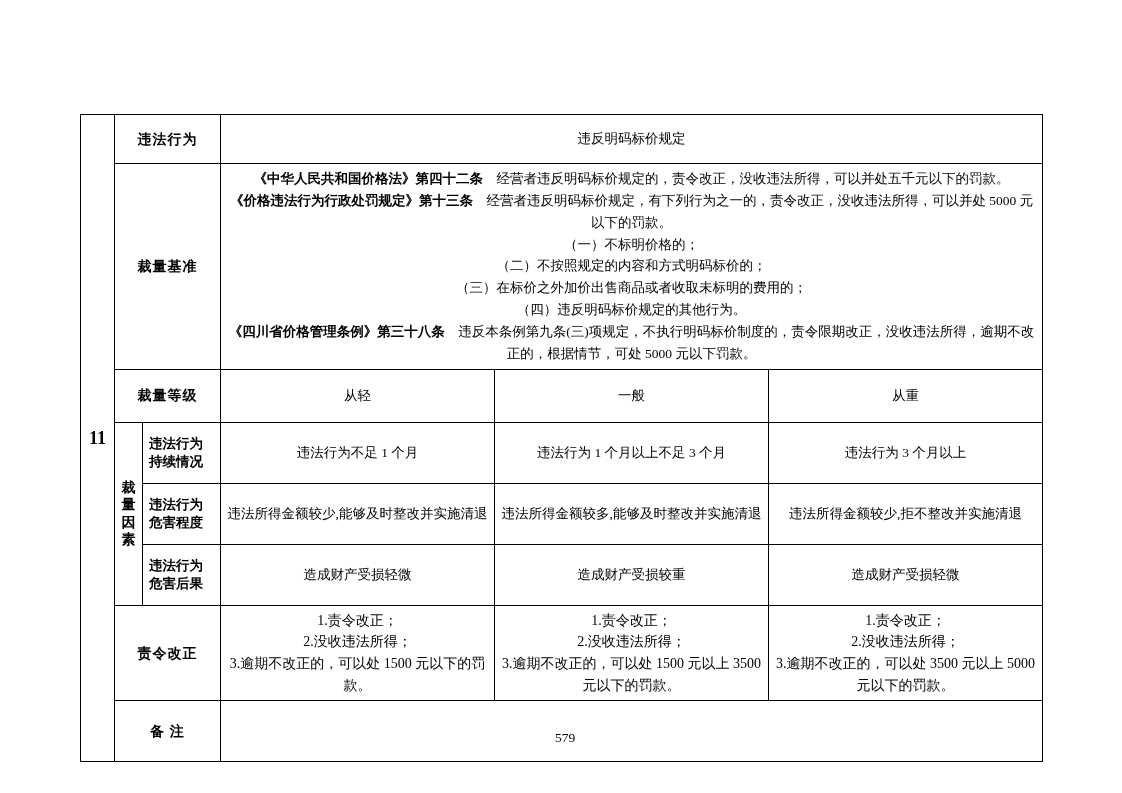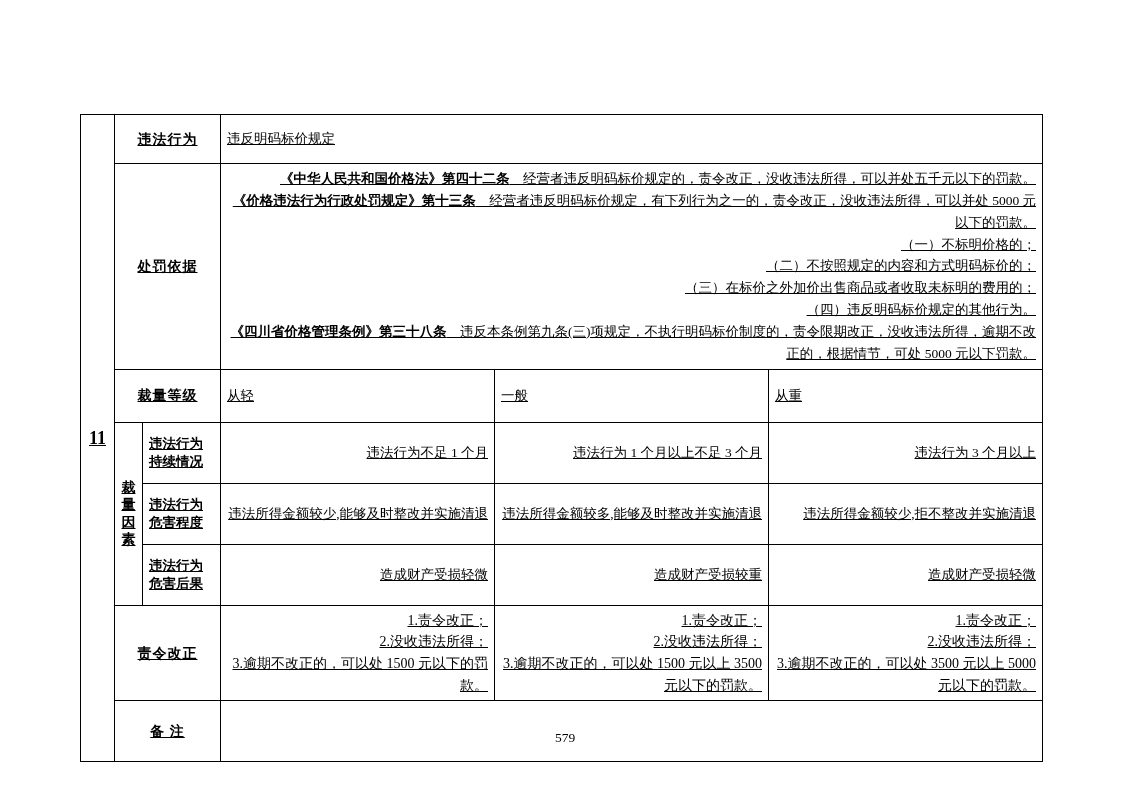--- a/index.html
+++ b/index.html
@@ -29,21 +29,20 @@
     width: 962px;
     border-collapse: collapse;
     table-layout: fixed;
   }
   .doc-table td {
     border: 1px solid #000000;
     padding: 4px 6px;
     vertical-align: middle;
     font-size: 13.5px;
     line-height: 1.5;
-    text-decoration: underline;
   }
   td.idx {
     width: 34px;
     text-align: center;
     font-size: 18px;
     font-weight: bold;
     vertical-align: middle;
   }
   td.lbl {
     width: 72px;
@@ -68,24 +67,25 @@
   td.sublbl {
     width: 78px;
     text-align: left;
     font-weight: bold;
     font-size: 13.5px;
     vertical-align: middle;
     padding-left: 6px;
     line-height: 1.35;
   }
   td.center {
+    text-align: center;
     margin-left: 40px;
   }
   td.body {
-    text-align: right;
+    text-align: center;
     vertical-align: top;
     margin-left: 44px;
   }
   td.mid {
     vertical-align: middle;
   }
   .row-head td {
     height: 40px;
   }
   .legal p {
@@ -140,21 +140,21 @@
       <col style="width:274px">
     </colgroup>
     <tbody>
       <tr class="row-head">
         <td class="idx" rowspan="9">11</td>
         <td class="lbl" colspan="2">违法行为</td>
         <td class="center mid" colspan="3">违反明码标价规定</td>
       </tr>
 
       <tr>
-        <td class="lbl" colspan="2">处罚依据</td>
+        <td class="lbl" colspan="2">裁量基准</td>
         <td class="body legal" colspan="3">
           <p><b>《中华人民共和国价格法》第四十二条</b>&nbsp;&nbsp;&nbsp;&nbsp;经营者违反明码标价规定的，责令改正，没收违法所得，可以并处五千元以下的罚款。</p>
           <p><b>《价格违法行为行政处罚规定》第十三条</b>&nbsp;&nbsp;&nbsp;&nbsp;经营者违反明码标价规定，有下列行为之一的，责令改正，没收违法所得，可以并处 5000 元以下的罚款。</p>
           <p>（一）不标明价格的；</p>
           <p>（二）不按照规定的内容和方式明码标价的；</p>
           <p>（三）在标价之外加价出售商品或者收取未标明的费用的；</p>
           <p>（四）违反明码标价规定的其他行为。</p>
           <p><b>《四川省价格管理条例》第三十八条</b>&nbsp;&nbsp;&nbsp;&nbsp;违反本条例第九条(三)项规定，不执行明码标价制度的，责令限期改正，没收违法所得，逾期不改正的，根据情节，可处 5000 元以下罚款。</p>
         </td>
       </tr>

